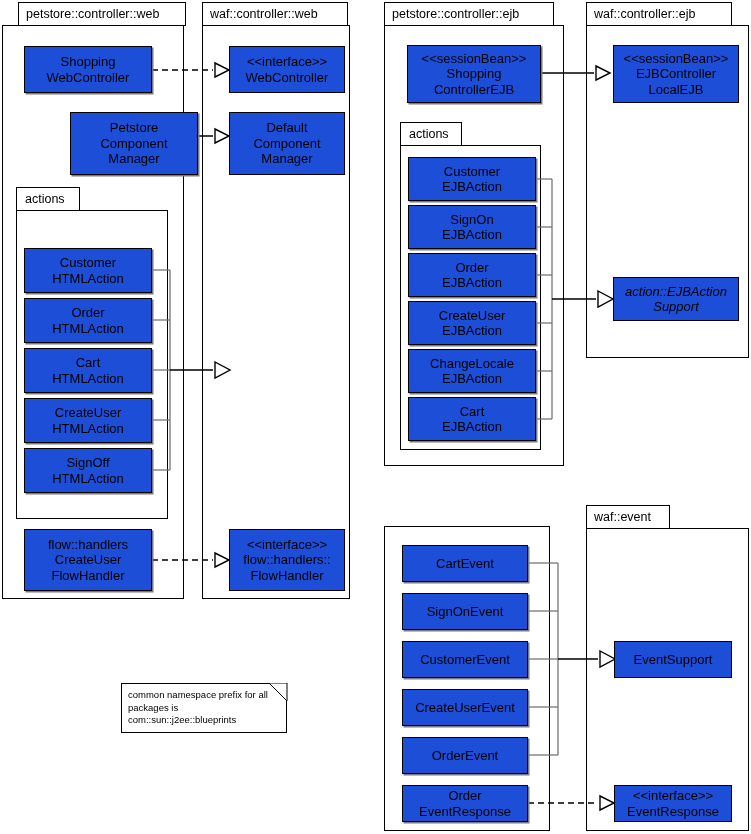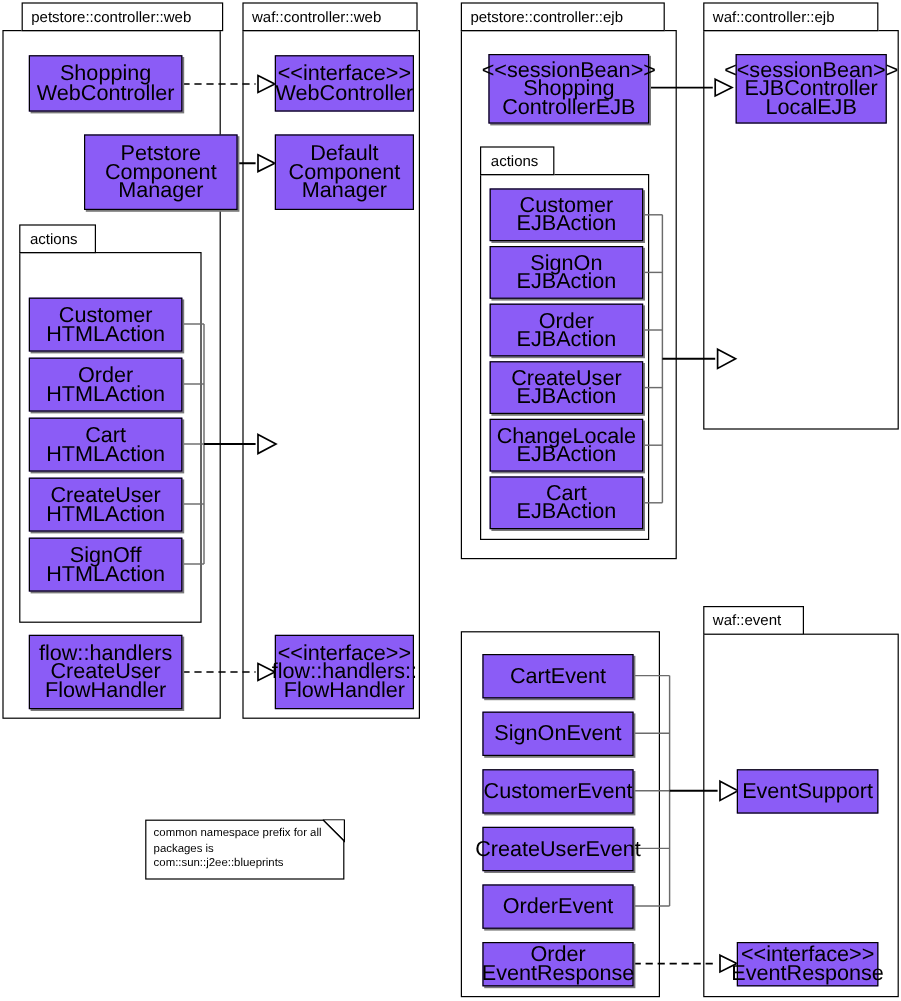--- a/index.html
+++ b/index.html
@@ -55,27 +55,27 @@
     border: 1px solid #000;
     background: #ffffff;
     box-sizing: border-box;
     z-index: 4;
   }
 
   
   .cls {
     position: absolute;
     border: 1px solid #000;
-    background: #8b5cf6;
+    background: #1d4ed8;
     box-sizing: border-box;
     display: flex;
     align-items: center;
     justify-content: center;
     text-align: center;
-    font-size: 18px;
+    font-size: 13px;
     line-height: 15.5px;
     color: #000;
     white-space: pre-line;
     z-index: 6;
     box-shadow: 1.5px 1.5px 0 0 #7a7a7a;
   }
   .cls.flat { box-shadow: none; }
   .cls.italic { font-style: italic; }
 
   
@@ -243,20 +243,22 @@
   <div class="cls" style="left:408px; top:397px; width:128px; height:44px;">Cart
 EJBAction</div>
 
   <div class="pkg-tab" style="left:586px; top:2px; width:146px; height:24px;">waf::controller::ejb</div>
   <div class="pkg-body" style="left:586px; top:25px; width:163px; height:333px;"></div>
 
   <div class="cls flat" style="left:613px; top:45px; width:126px; height:58px;">&lt;&lt;sessionBean&gt;&gt;
 EJBController
 LocalEJB</div>
 
+  <div class="cls flat italic" style="left:613px; top:277px; width:126px; height:44px;">action::EJBAction
+Support</div>
 
   <div class="pkg-body" style="left:384px; top:526px; width:166px; height:305px;"></div>
 
   <div class="cls" style="left:402px; top:593px; width:126px; height:37px;">SignOnEvent</div>
   <div class="cls" style="left:402px; top:545px; width:126px; height:37px;">CartEvent</div>
   <div class="cls" style="left:402px; top:641px; width:126px; height:37px;">CustomerEvent</div>
   <div class="cls" style="left:402px; top:689px; width:126px; height:37px;">CreateUserEvent</div>
   <div class="cls" style="left:402px; top:737px; width:126px; height:37px;">OrderEvent</div>
   <div class="cls" style="left:402px; top:785px; width:126px; height:37px;">Order
 EventResponse</div>

